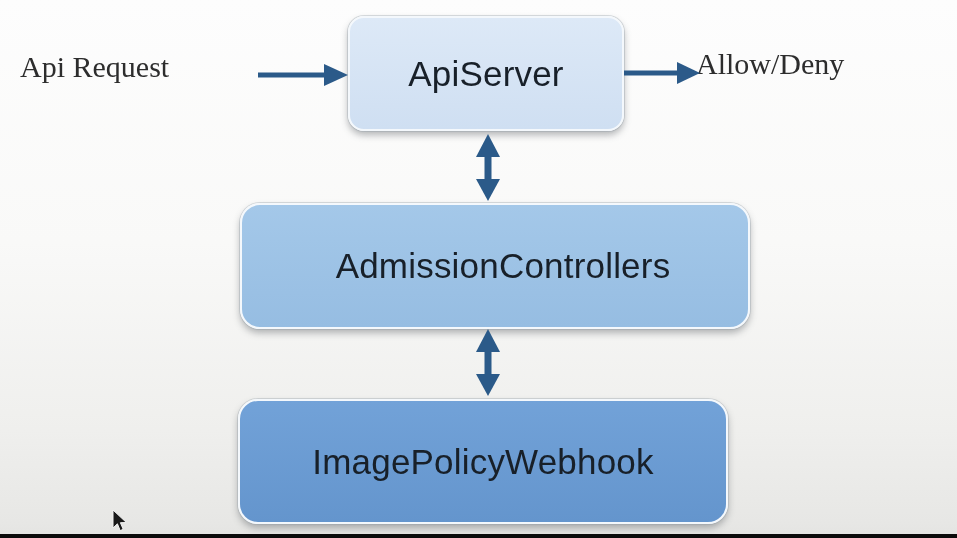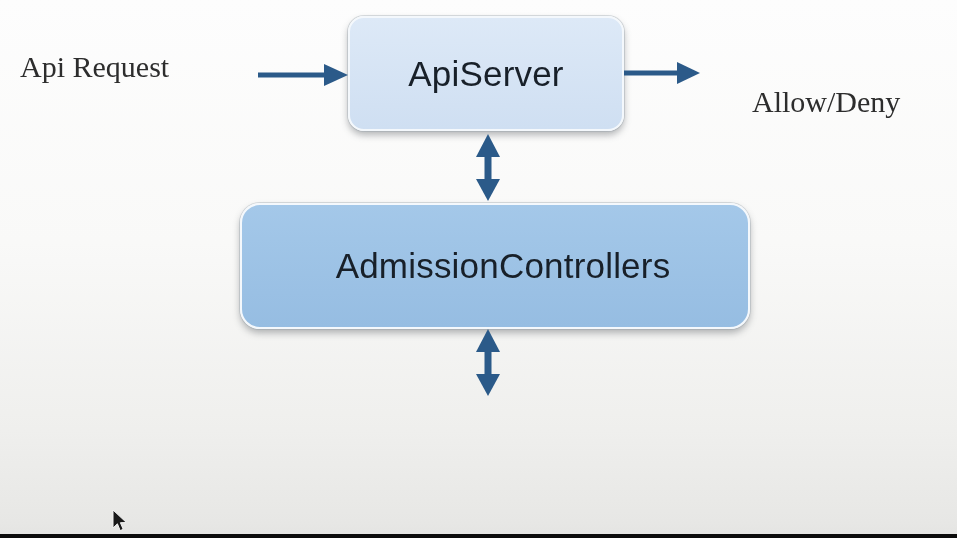--- a/index.html
+++ b/index.html
@@ -36,21 +36,21 @@
     border-radius: 20px;
   }
   .side-label {
     position: absolute;
     font-family: Liberation Serif, serif;
     font-size: 30px;
     color: #2d2d2d;
     white-space: nowrap;
   }
   .label-api-request { left: 20px; top: 50px; }
-  .label-allow-deny  { left: 752px; top: 47px; margin-top: 38px; }
+  .label-allow-deny  { left: 696px; top: 47px; }
   .arrow-layer {
     position: absolute; left: 0; top: 0;
     width: 957px; height: 538px;
     pointer-events: none;
   }
   .cursor {
     position: absolute; left: 112px; top: 509px;
     width: 17px; height: 25px;
   }
   .bottom-bar {
@@ -68,20 +68,23 @@
   <div class="side-label label-allow-deny">Allow/Deny</div>
 
   <div class="node node-apiserver" style="background: linear-gradient(rgb(221, 233, 247) 0%, rgb(207, 223, 242) 100%);">
     <span>ApiServer</span>
   </div>
 
   <div class="node node-admission" style="background: linear-gradient(rgb(164, 200, 233) 0%, rgb(150, 189, 226) 100%); padding-left: 16px;">
     <span>AdmissionControllers</span>
   </div>
 
+  <div class="node node-webhook" style="background: linear-gradient(rgb(114, 162, 216) 0%, rgb(100, 149, 205) 100%);">
+    <span>ImagePolicyWebhook</span>
+  </div>
 
   <svg class="arrow-layer" viewBox="0 0 957 538" xmlns="http://www.w3.org/2000/svg">
 
     <g>
       <line x1="258" y1="75" x2="326" y2="75" stroke-width="5" stroke="#2b5a89"></line>
       <polygon points="324,64 348,75 324,86" fill="#2b5a89"></polygon>
     </g>
 
     <g>
       <line x1="624" y1="73" x2="679" y2="73" stroke-width="5" stroke="#2b5a89"></line>

